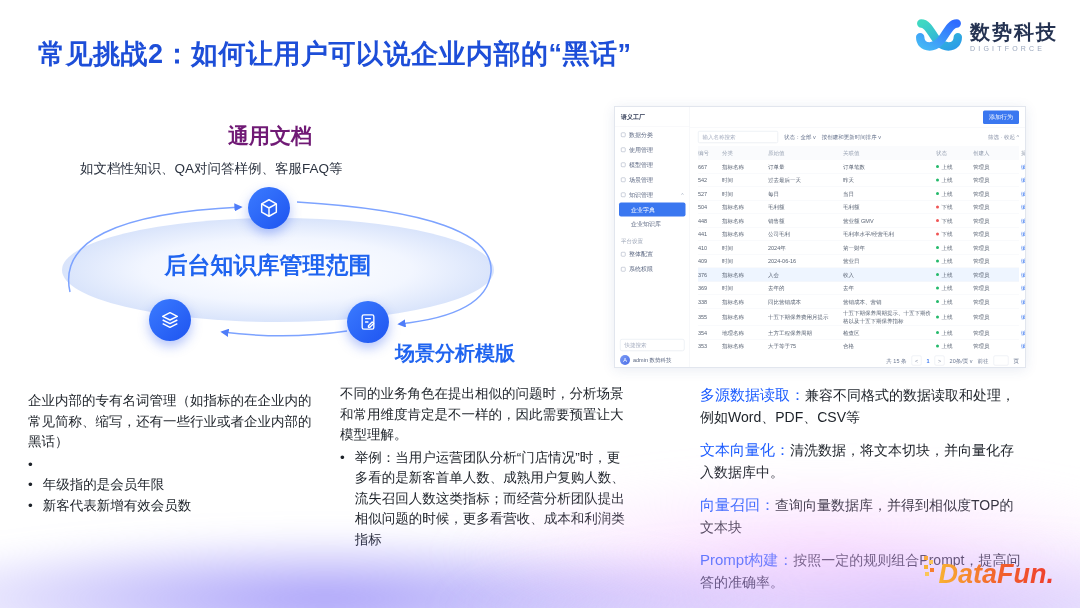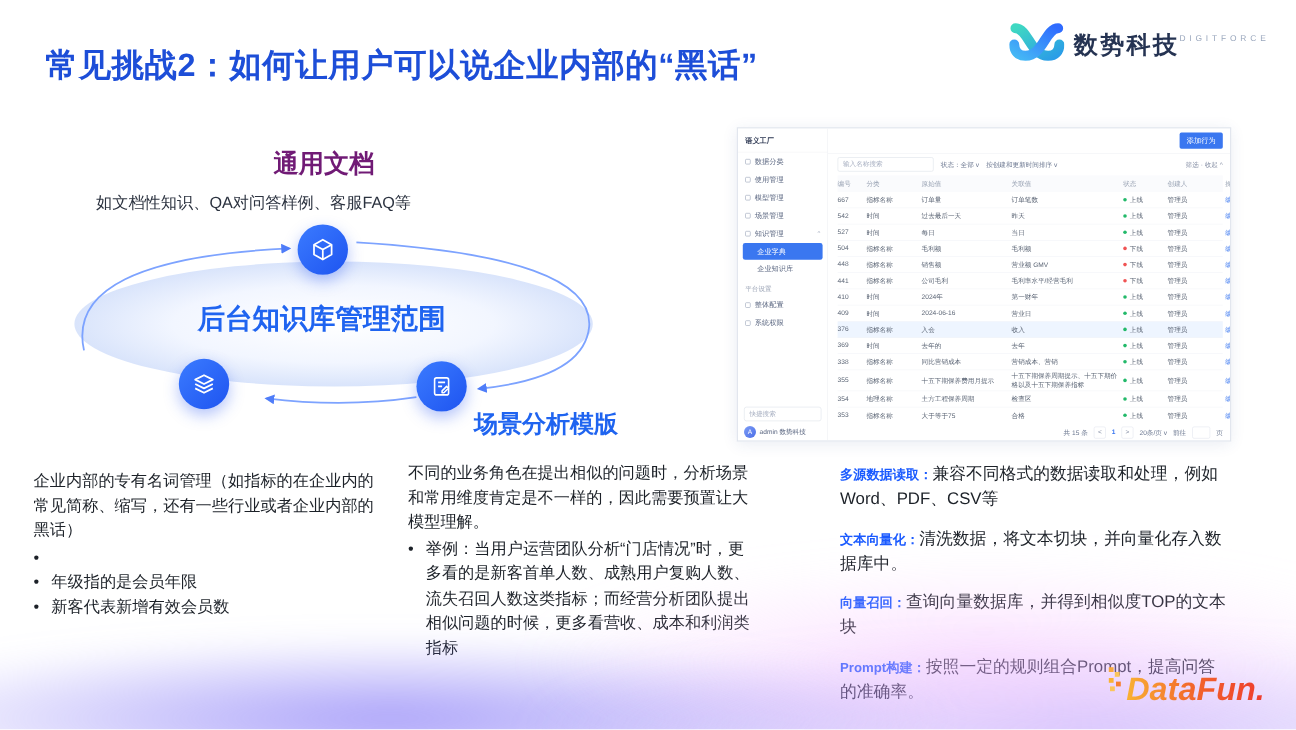--- a/index.html
+++ b/index.html
@@ -3,21 +3,21 @@
 <meta charset="utf-8">
 <style>
   * { margin:0; padding:0; box-sizing:border-box; }
   html,body { width:1080px; height:608px; overflow:hidden; }
   body { font-family:"Liberation Sans","DejaVu Sans",sans-serif; background:#fff; position:relative; }
   .slide { position:absolute; inset:0; background:#fff; overflow:hidden; }
 
   
   .title { position:absolute; left:38px; top:36px; font-size:27px; font-weight:800; color:#1d4ed8; letter-spacing:.5px; }
   .brand { position:absolute; right:22px; top:16px; display:flex; align-items:center; gap:8px; }
-  .brand-text { display:flex; flex-direction:row; line-height:1.1; }
+  .brand-text { display:flex; flex-direction:column; line-height:1.1; }
   .brand-cn { font-size:20px; font-weight:700; color:#253352; letter-spacing:2px; }
   .brand-en { font-size:7px; color:#9aa7bd; letter-spacing:3.2px; margin-top:2px; }
 
   
   .diagram-svg { position:absolute; left:15px; top:112px; }
   .d-top-label { position:absolute; left:170px; top:122px; width:200px; text-align:center; font-size:21px; font-weight:800; color:#701a75; }
   .d-top-sub { position:absolute; left:80px; top:160px; width:380px; text-align:left; font-size:13.5px; color:#2c3340; }
   .d-center { position:absolute; left:118px; top:250px; width:300px; text-align:center; font-size:23px; font-weight:800; color:#1f64f0; }
   .node { position:absolute; width:42px; height:42px; border-radius:50%; background:linear-gradient(135deg,#3b7bff,#1e54f0); display:flex; align-items:center; justify-content:center; box-shadow:0 5px 12px rgba(37,84,240,.35); }
   .node svg { display:block; }
@@ -77,21 +77,21 @@
 
   
   .note { position:absolute; font-size:13.5px; line-height:1.52; color:#1c2128; }
   .note-left { left:28px; top:391px; width:296px; }
   .note-mid { left:340px; top:384px; width:286px; }
   .note-right { left:700px; top:384px; width:326px; }
   .bullets { margin-top:2px; }
   .bullet { display:flex; gap:10px; }
   .bullet .bm { flex:none; }
   .nr-item { margin-bottom:11px; font-size:14px; }
-  .nr-term { color:#1b5bff; font-weight:700; font-size:11px; }
+  .nr-term { color:#1b5bff; font-weight:400; font-size:15px; }
 
   
   .wave { position:absolute; left:0; right:0; bottom:0; height:110px; pointer-events:none; }
   .w1 { position:absolute; left:-150px; bottom:-58px; width:950px; height:135px; background:radial-gradient(closest-side, rgba(118,104,246,.62), rgba(118,104,246,0)); filter:blur(13px); border-radius:50%; }
   .w2 { position:absolute; left:430px; bottom:-75px; width:950px; height:150px; background:radial-gradient(closest-side, rgba(150,120,250,.42), rgba(150,120,250,0)); filter:blur(15px); border-radius:50%; }
   .w3 { position:absolute; right:-120px; bottom:-30px; width:760px; height:170px; background:radial-gradient(closest-side, rgba(245,185,255,.45), rgba(245,185,255,0)); filter:blur(17px); border-radius:50%; }
   .datafun { position:absolute; right:26px; bottom:18px; font-size:27px; font-weight:800; font-style:italic; background:linear-gradient(90deg,#f9b233,#f2642c,#ee3d2e); -webkit-background-clip:text; background-clip:text; color:transparent; z-index:3; }
   .dfpx { position:absolute; left:-14px; top:6px; width:4px; height:4px; background:#f9b233; box-shadow:5px -5px 0 #fbc55a, 0 -9px 0 #f8a93f, 6px 3px 0 #f77f2f, 1px 7px 0 #fbc55a; }
 </style>
 </head>

